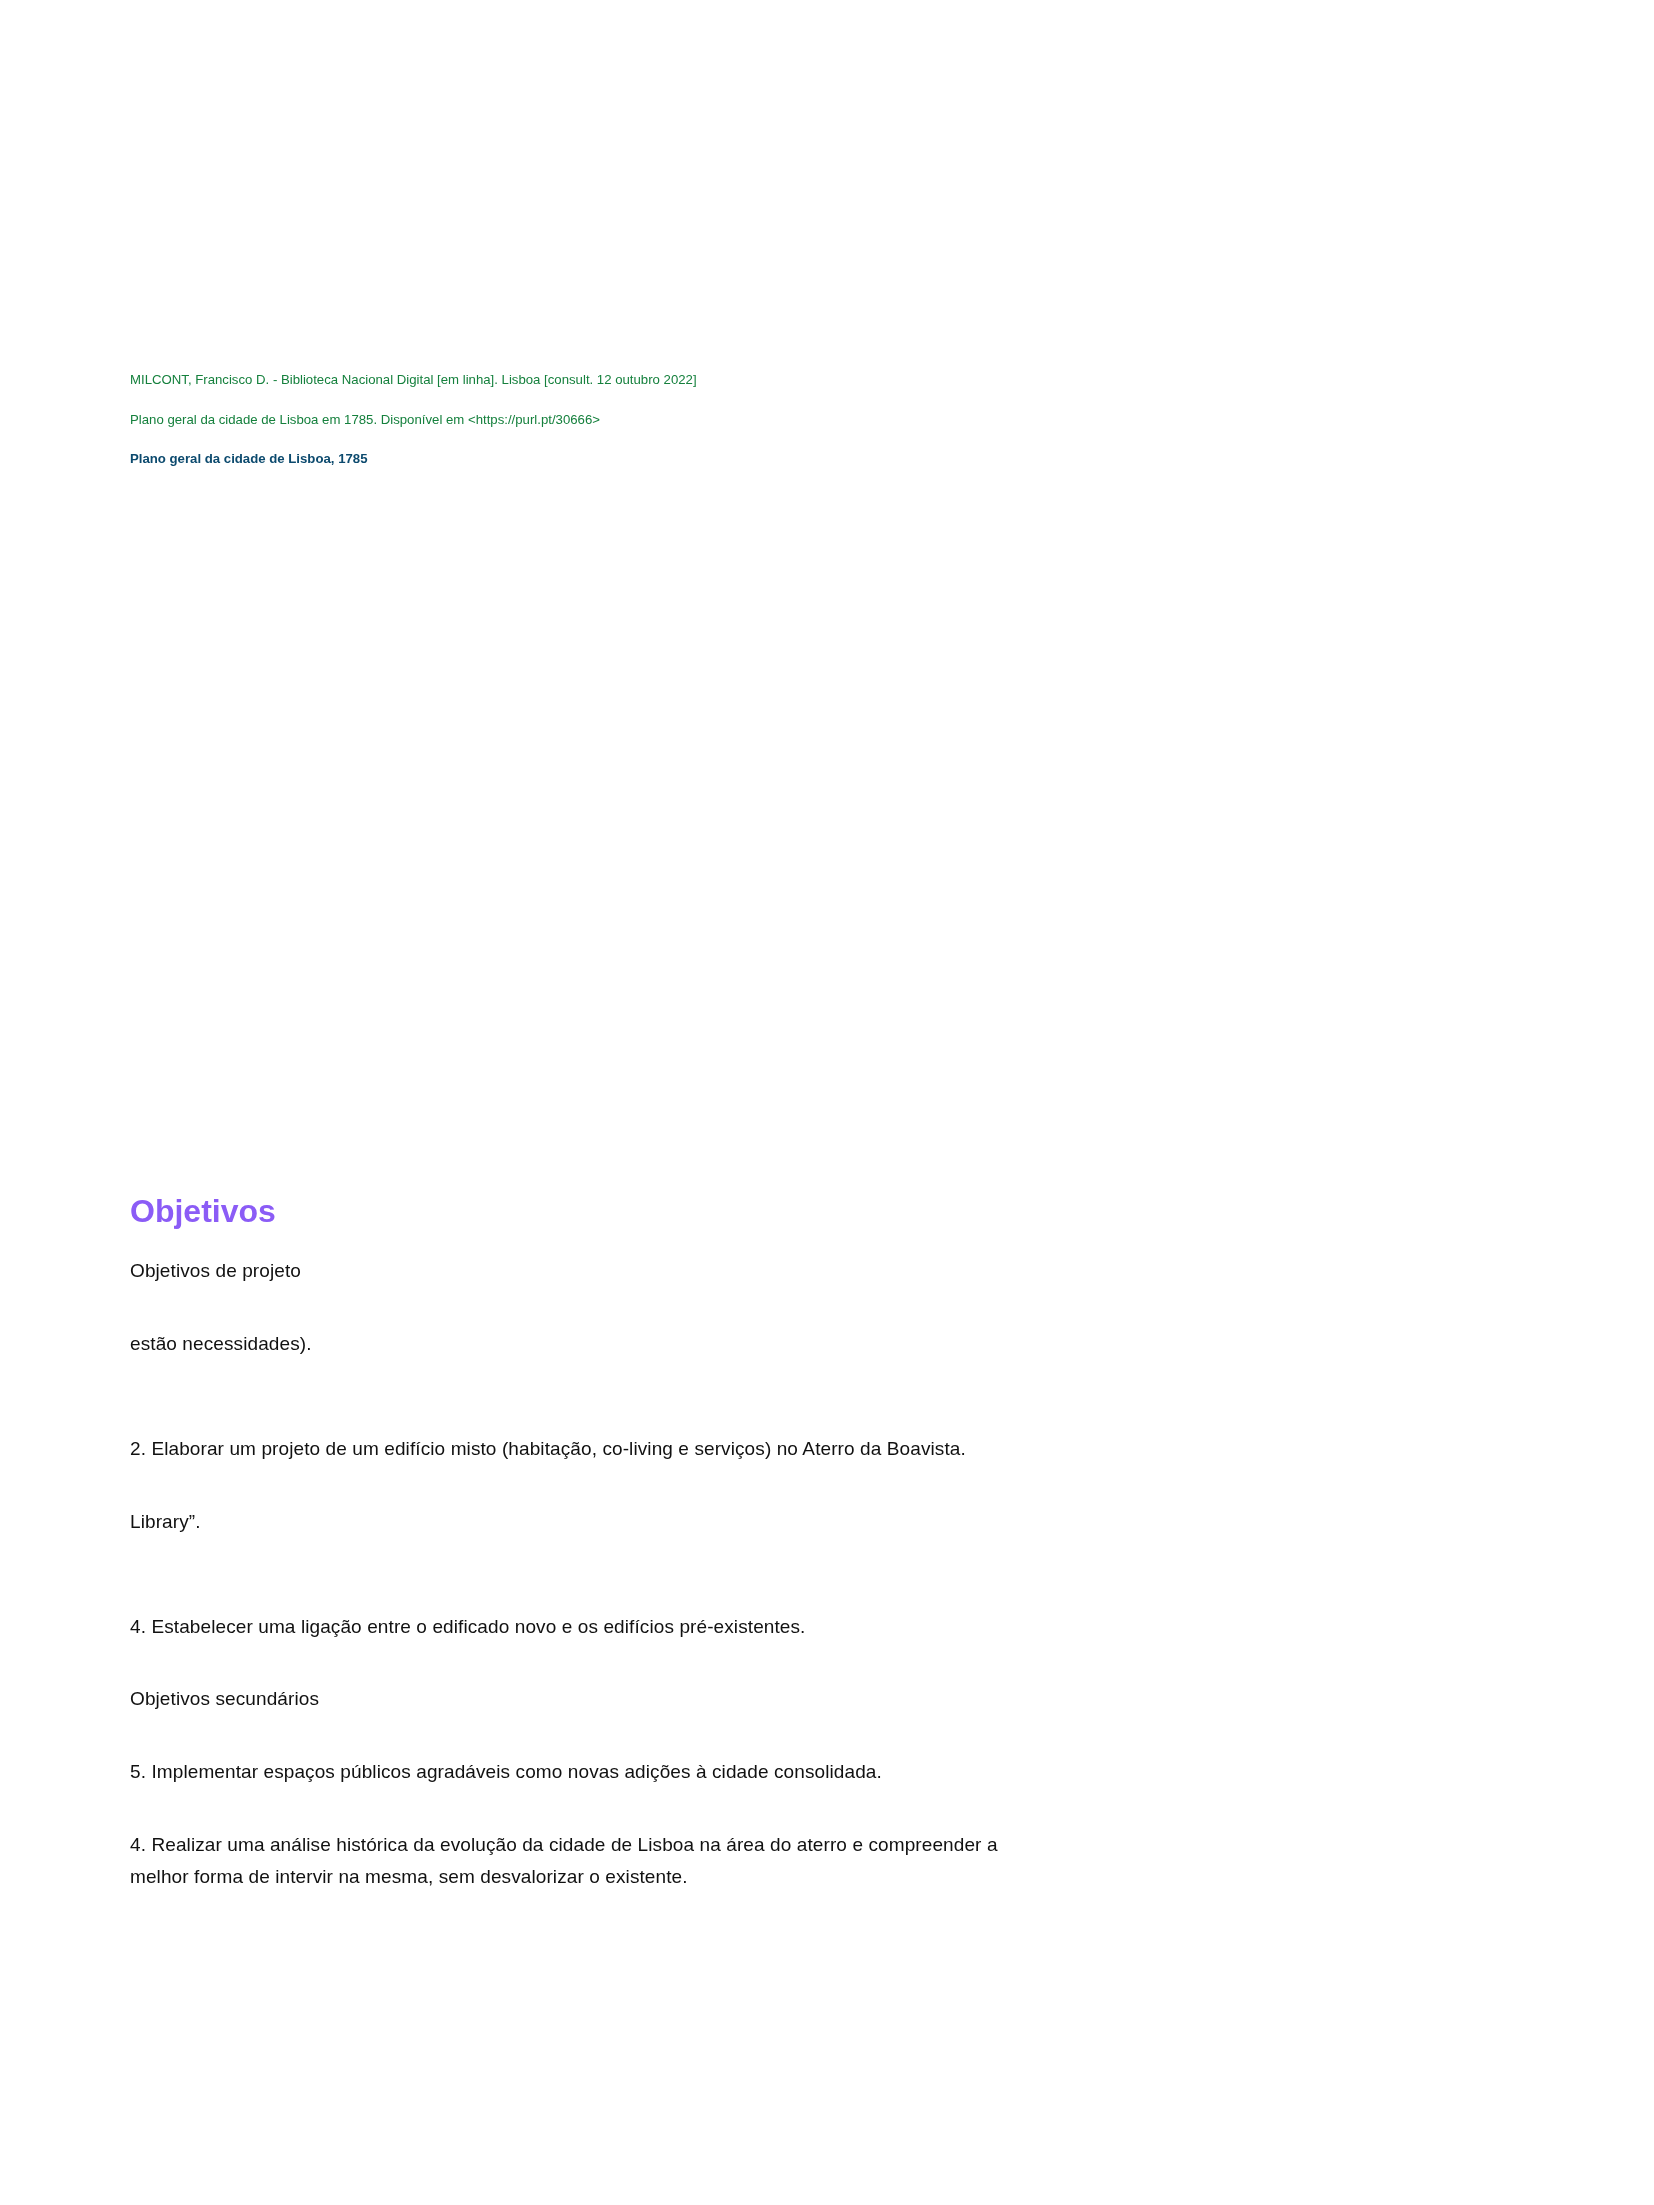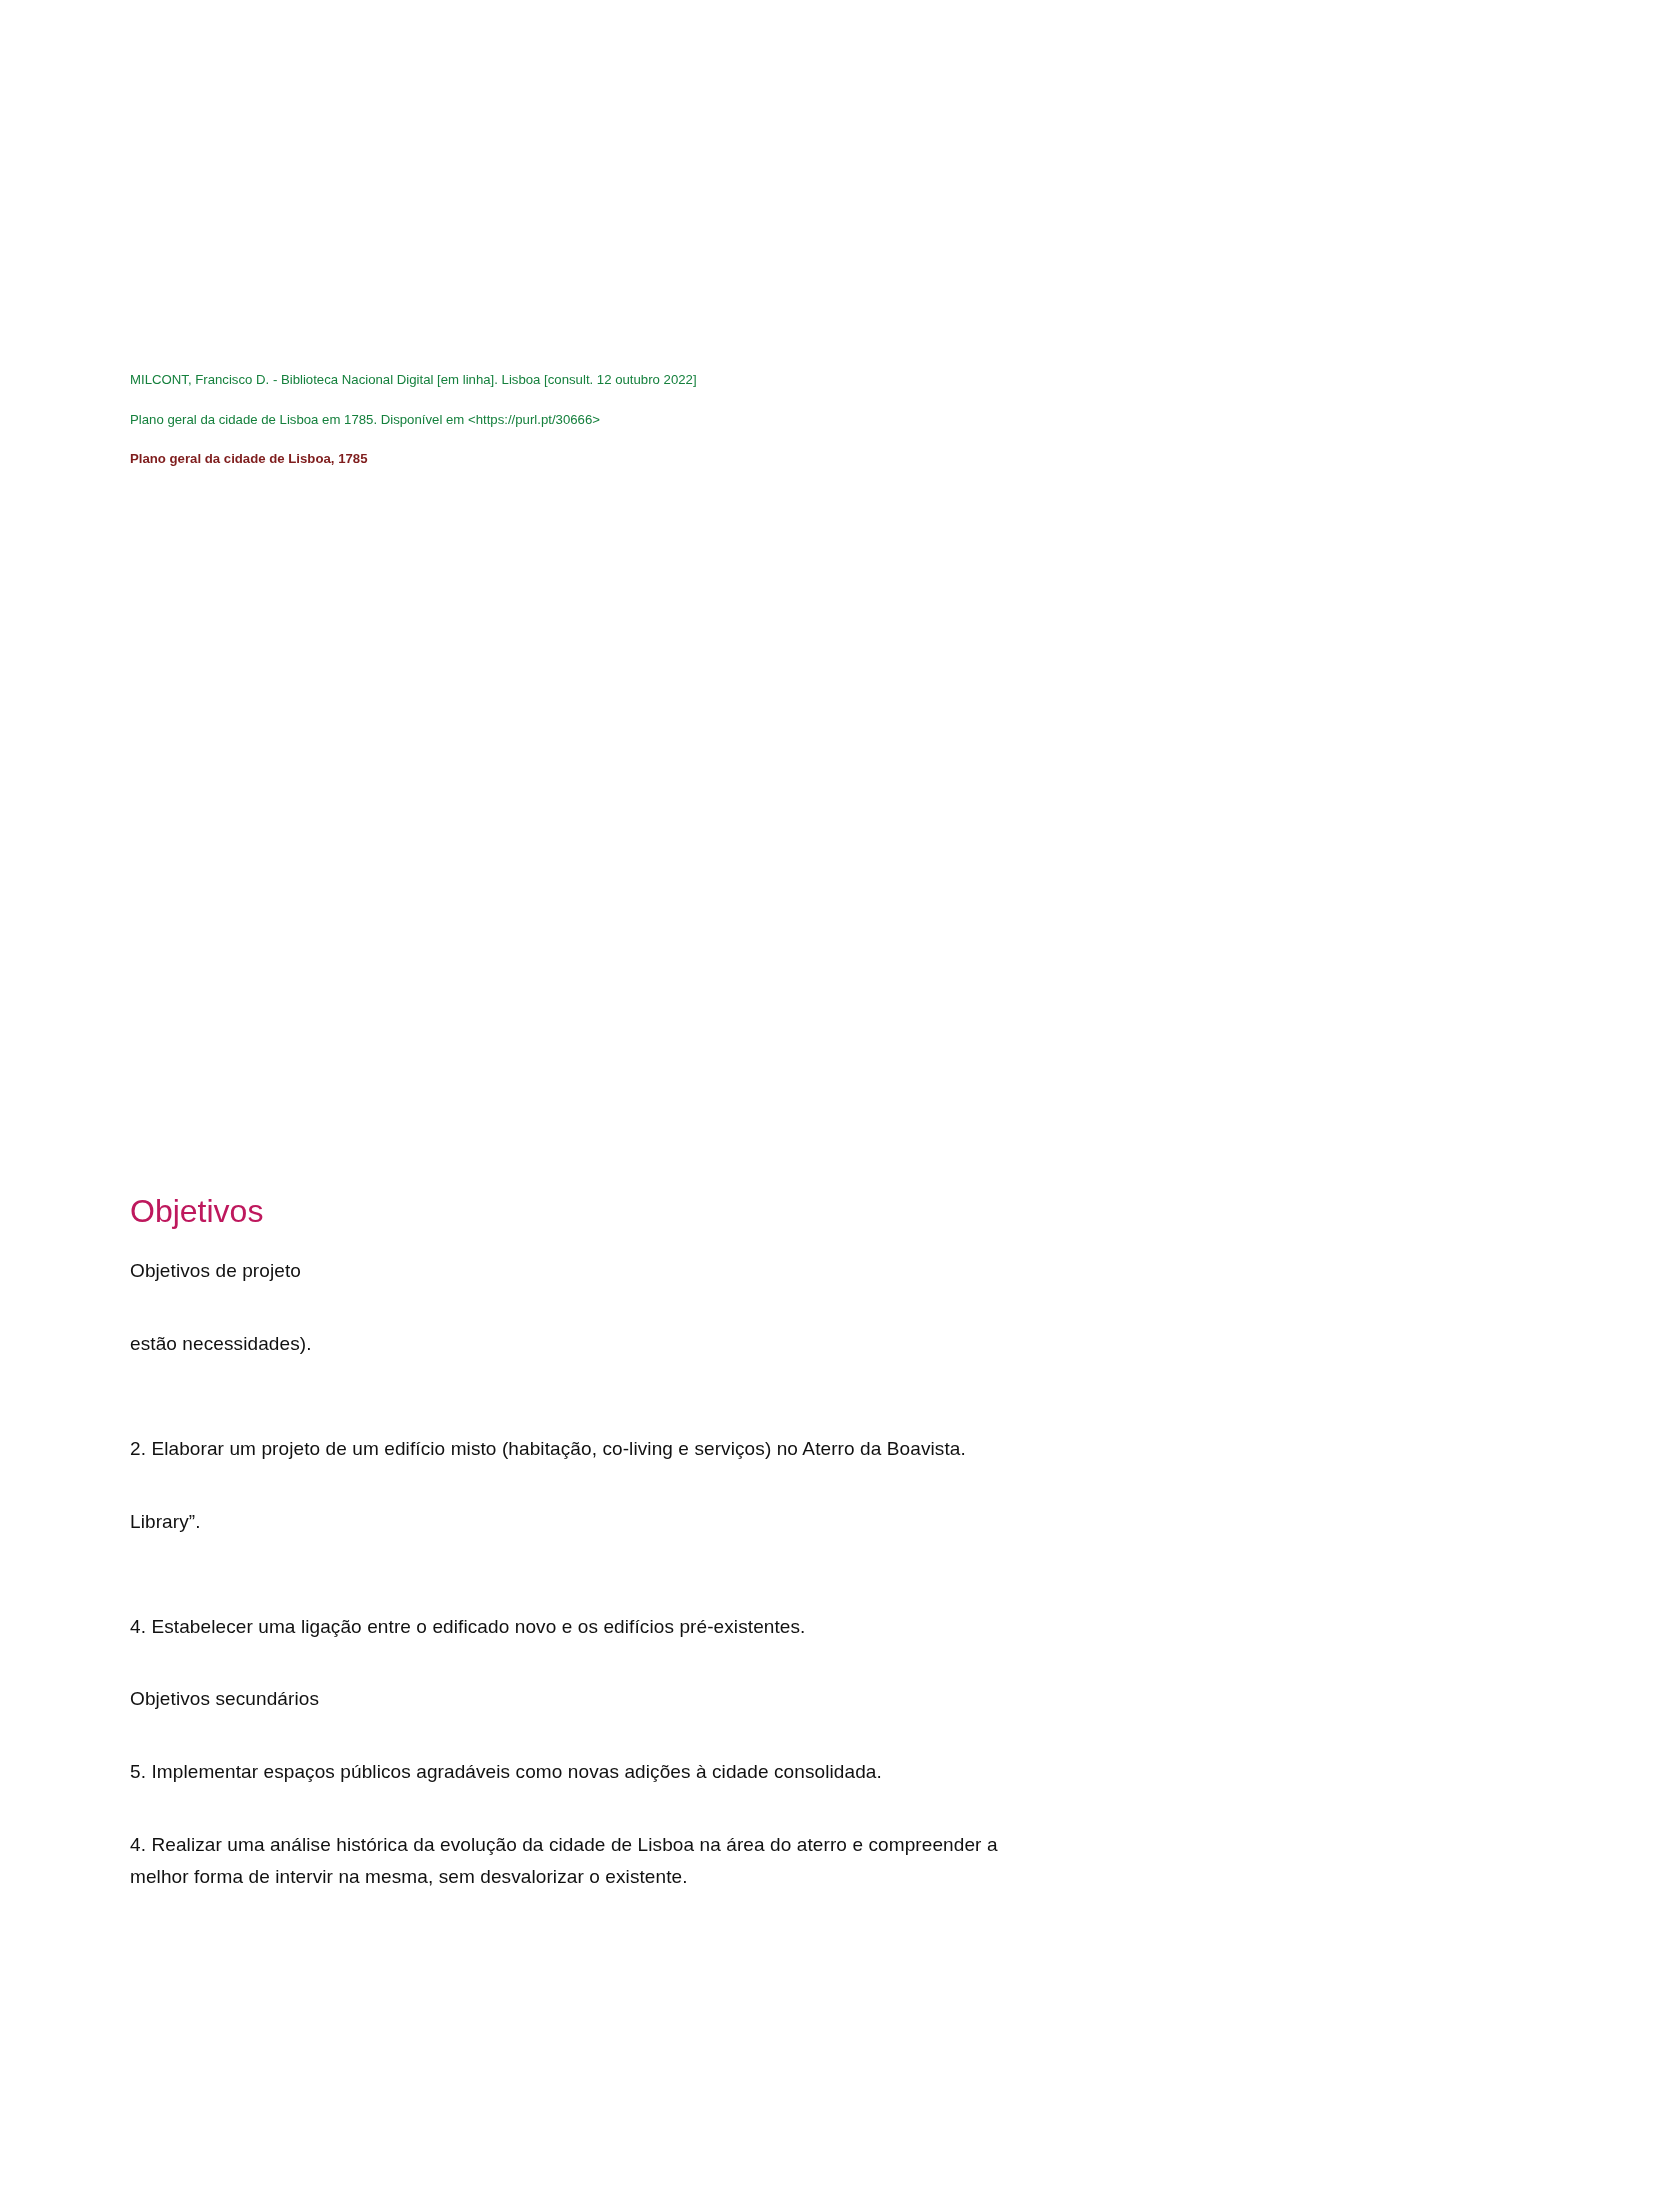--- a/index.html
+++ b/index.html
@@ -32,29 +32,29 @@
     
     .cite {
       font-size: 13.2px;
       line-height: 13.2px;
       height: 13.2px;
       color: #15803d;
       font-weight: normal;
     }
     .cite.bold {
       font-weight: bold;
-      color: #7f1d1d;
+      color: #0c4a6e;
     }
     
     .heading {
       font-size: 32px;
       line-height: 37px;
       height: 37px;
-      font-weight: normal;
-      color: #be185d;
+      font-weight: bold;
+      color: #8b5cf6;
     }
     
     .para {
       position: absolute;
       left: 130px;
       margin: 0;
       padding: 0;
     }
     .line {
       display: block;

